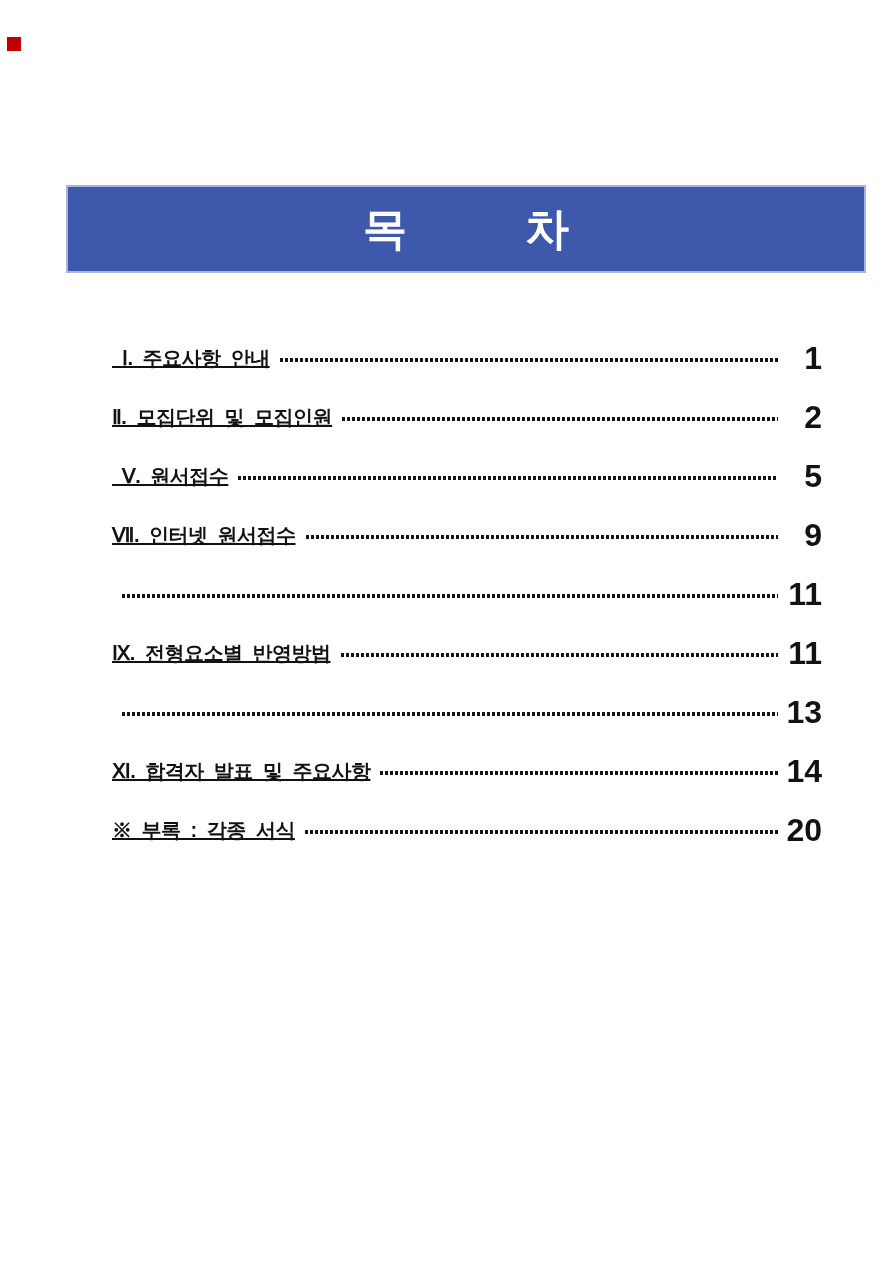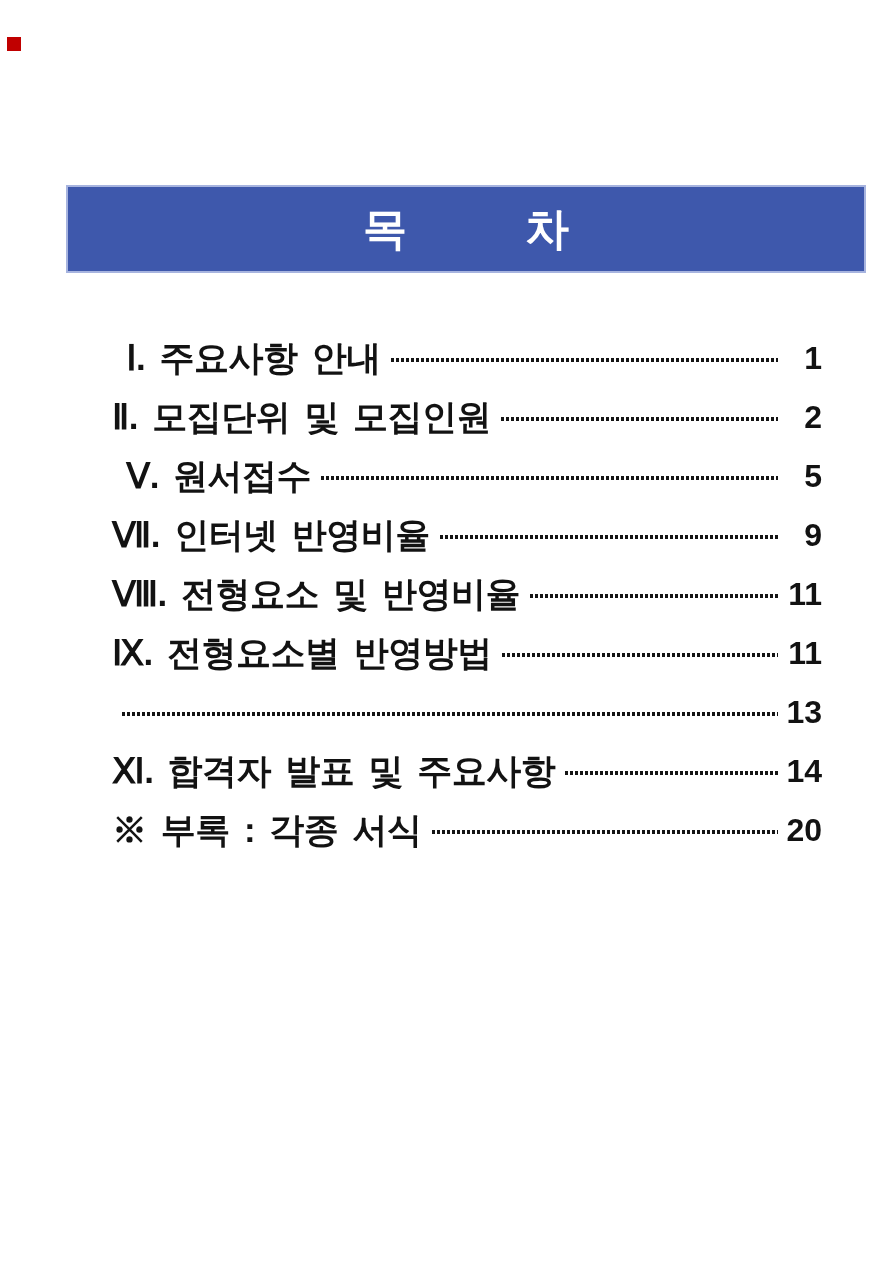--- a/index.html
+++ b/index.html
@@ -50,26 +50,27 @@
     width: 710px;
   }
   .toc-row {
     display: flex;
     align-items: center;
     height: 36px;
     margin-bottom: 23px;
     color: #121212;
   }
   .toc-label {
-    font-size: 35px;
+    font-size: 20px;
     font-weight: bold;
     letter-spacing: -0.5px;
     word-spacing: 5px;
     white-space: pre;
     color: #121212;
+    text-decoration: underline;
   }
   .toc-leader {
     flex: 1 1 auto;
     height: 3.2px;
     margin: 0 8px 0 10px;
     transform: translateY(2px);
     background-image: repeating-linear-gradient(
       to right,
       #141414 0px, #141414 3px,
       transparent 3px, transparent 5px
@@ -112,27 +113,26 @@
 
 
   <div class="toc-row">
     <span class="toc-label"> Ⅴ. 원서접수</span>
     <span class="toc-leader"></span>
     <span class="toc-page">5</span>
   </div>
 
 
   <div class="toc-row">
-    <span class="toc-label">Ⅶ. 인터넷 반영비율</span>
+    <span class="toc-label">Ⅶ. 인터넷 원서접수</span>
     <span class="toc-leader"></span>
     <span class="toc-page">9</span>
   </div>
 
   <div class="toc-row">
-    <span class="toc-label">Ⅷ. 전형요소 및 반영비율</span>
     <span class="toc-leader"></span>
     <span class="toc-page">11</span>
   </div>
 
   <div class="toc-row">
     <span class="toc-label">Ⅸ. 전형요소별 반영방법</span>
     <span class="toc-leader"></span>
     <span class="toc-page">11</span>
   </div>
 

